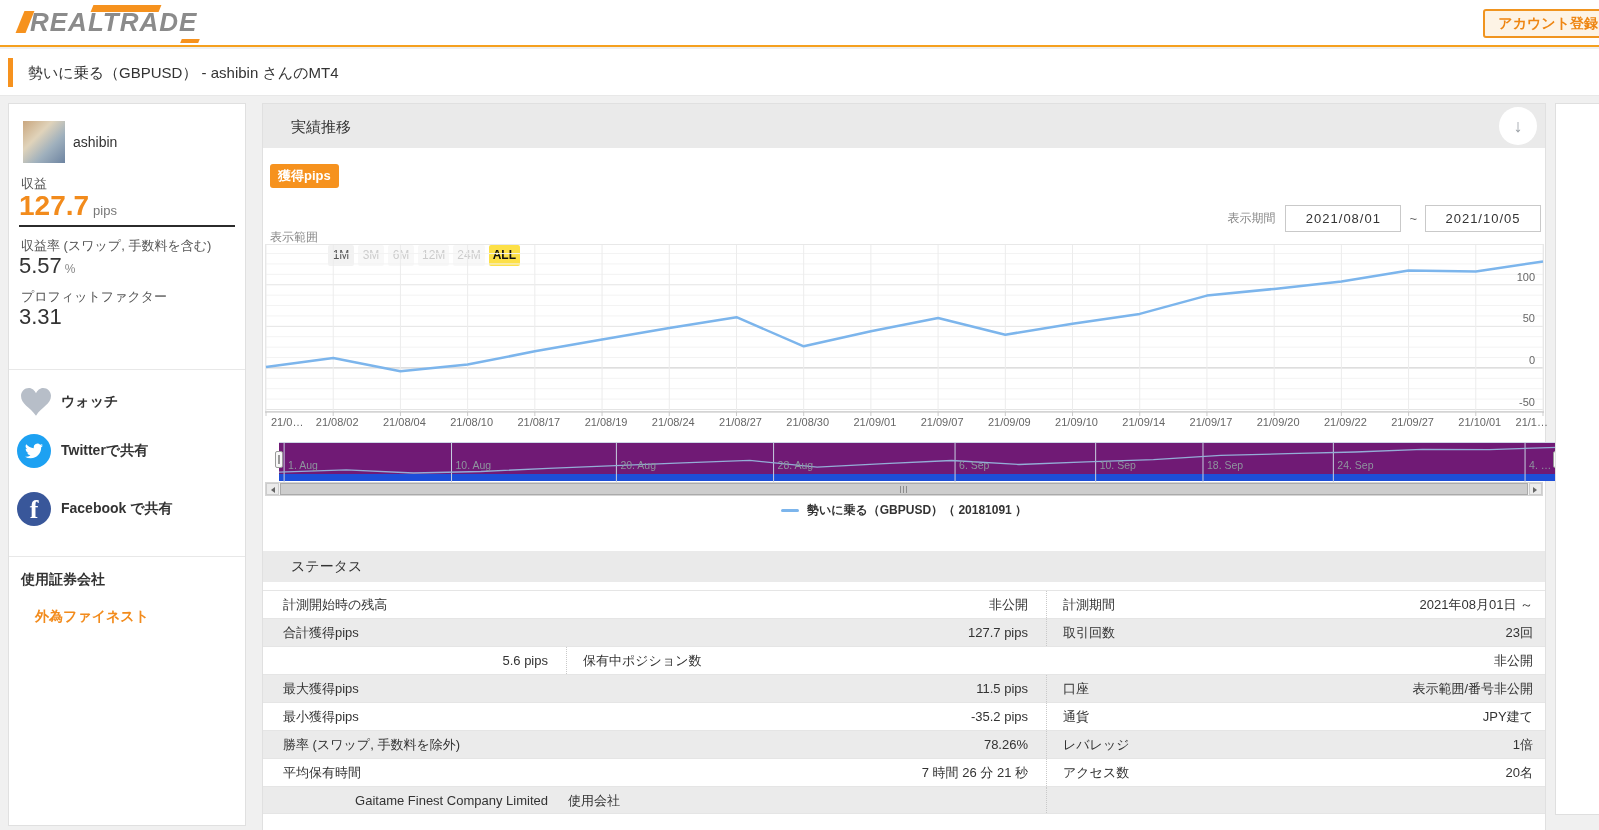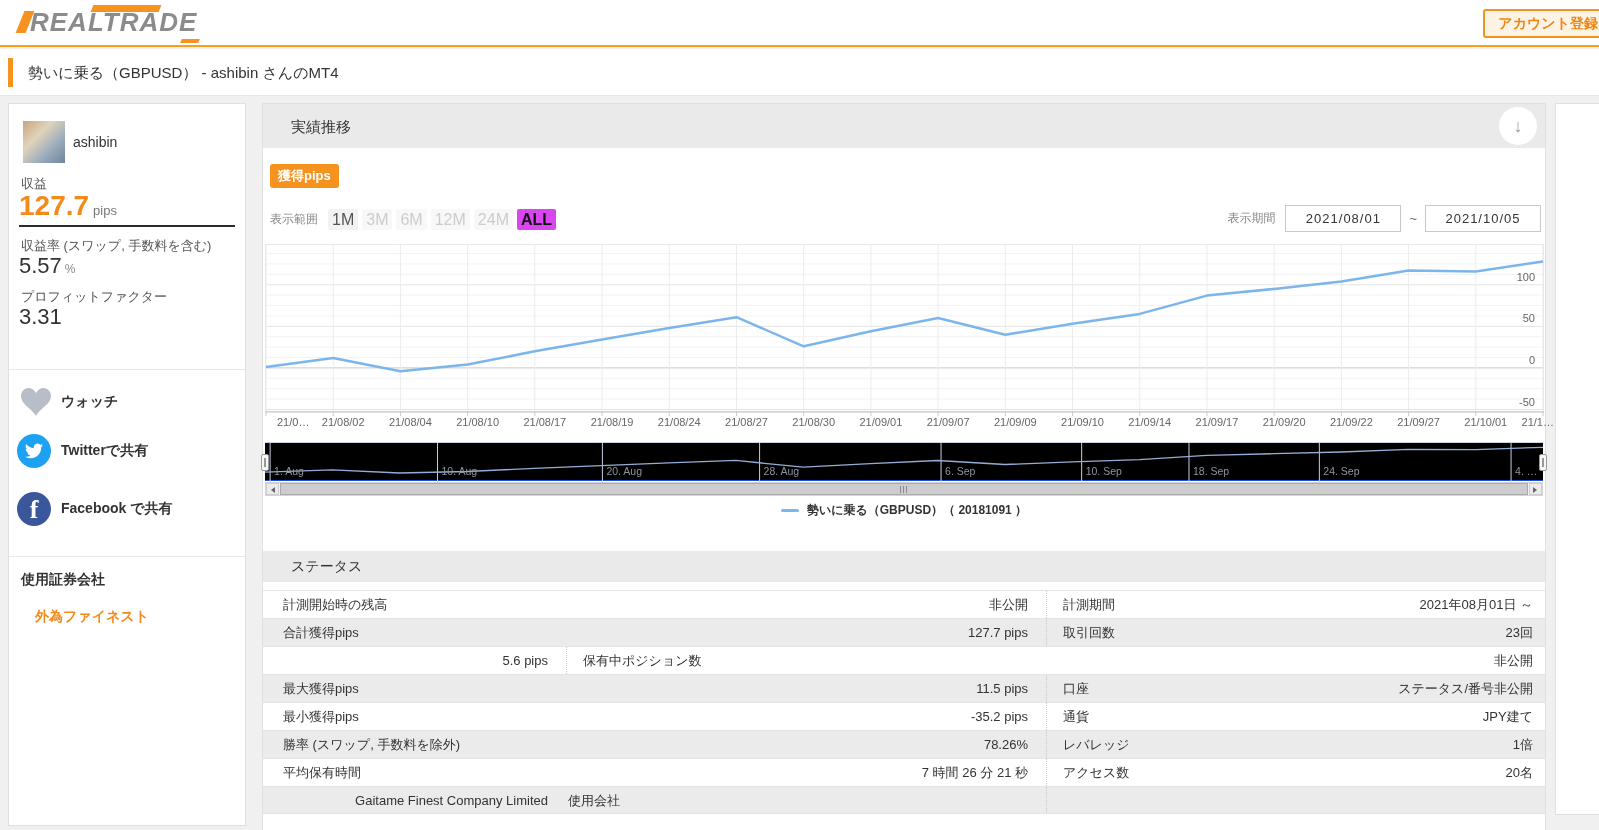--- a/index.html
+++ b/index.html
@@ -61,38 +61,38 @@
   .dl-btn { position: absolute; right: 8px; top: 3px; width: 38px; height: 38px; border-radius: 50%;
     background: #fff; text-align: center; line-height: 38px; font-size: 18px; font-weight: bold;
     color: #9aa0a6; cursor: pointer; }
 
   .badge { position: absolute; left: 7px; top: 60px; height: 24px; padding: 0 8px; background: #f6921e;
     border-radius: 3px; color: #fff; font-size: 13px; font-weight: bold; line-height: 24px; }
 
   .range-row { position: absolute; left: 7px; top: 105px; display: flex; align-items: center; }
   .range-label { font-size: 12px; color: #888; margin-right: 10px; }
   .range-btn { min-width: 26px; height: 21px; padding: 0 4px; margin-right: 4px; border-radius: 2px;
-    font-size: 16px; text-align: center; line-height: 21px; cursor: pointer; }
+    font-size: 12px; text-align: center; line-height: 21px; cursor: pointer; margin-top: 36px; }
   .range-btn.normal { background: #f2f2f2; color: #555; }
   .range-btn.disabled { background: #f8f8f8; color: #ccc; cursor: default; }
-  .range-btn.active { background: #d946ef; color: #111; font-weight: bold; }
+  .range-btn.active { background: #fde047; color: #111; font-weight: bold; }
 
   .period-row { position: absolute; right: 4px; top: 101px; display: flex; align-items: center; }
   .period-label { font-size: 12px; color: #888; margin-right: 10px; }
   .date-input { width: 116px; height: 27px; border: 1px solid #c9c9c9; background: #fff;
     font-size: 13px; color: #333; text-align: center; letter-spacing: 1px;
     font-family: "Liberation Sans", "DejaVu Sans", sans-serif; }
   .period-sep { margin: 0 8px; font-size: 13px; color: #666; }
 
   .plot-wrap { position: absolute; left: 2px; top: 140px; width: 1279px; height: 174px; }
-  .xlabels { position: absolute; left: 12px; top: 312px; width: 1279px; height: 14px; }
+  .xlabels { position: absolute; left: 6px; top: 312px; width: 1279px; height: 14px; }
   .xlabels span { position: absolute; top: 0; font-size: 11px; color: #666; white-space: nowrap; }
 
-  .nav-band { position: absolute; left: 2px; top: 338px; width: 1278px; height: 39px;
-    background: #000000; border-top: 1px solid #cfd6e6; border-bottom: 1px solid #1d4ed8; }
+  .nav-band { position: absolute; left: 16px; top: 338px; width: 1278px; height: 39px;
+    background: #701a75; border-top: 1px solid #cfd6e6; border-bottom: 7px solid #1d4ed8; }
   .nav-label { position: absolute; bottom: 3px; font-size: 10.5px; color: #8e959e; white-space: nowrap; }
   .nav-handle { position: absolute; top: 50%; width: 8px; height: 17px; margin-top: -8px;
     background: #f7f7f7; border: 1px solid #999; border-radius: 2px; cursor: ew-resize; }
   .nav-handle i { position: absolute; top: 3px; bottom: 3px; width: 1px; background: #999; }
   .nav-handle i.h1 { left: 2px; } .nav-handle i.h2 { right: 2px; }
 
   .scrollbar { position: absolute; left: 2px; top: 378px; width: 1278px; height: 14px;
     background: #f2f2f2; border: 1px solid #d5d5d5; }
   .sb-arrow { position: absolute; top: 0; width: 13px; height: 12px; background: #ebebeb;
     border: 1px solid #ccc; cursor: pointer; }
@@ -377,21 +377,21 @@
         </div>
         <div class="t-row">
           <div class="c v1">5.6 pips</div>
           <div class="c l2">保有中ポジション数</div>
           <div class="c v2">非公開</div>
         </div>
         <div class="t-row">
           <div class="c l1">最大獲得pips</div>
           <div class="c v1">11.5 pips</div>
           <div class="c l2">口座</div>
-          <div class="c v2">ステータス/番号非公開</div>
+          <div class="c v2">表示範囲/番号非公開</div>
         </div>
         <div class="t-row">
           <div class="c l1">最小獲得pips</div>
           <div class="c v1">-35.2 pips</div>
           <div class="c l2">通貨</div>
           <div class="c v2">JPY建て</div>
         </div>
         <div class="t-row">
           <div class="c l1">勝率 (スワップ, 手数料を除外)</div>
           <div class="c v1">78.26%</div>

